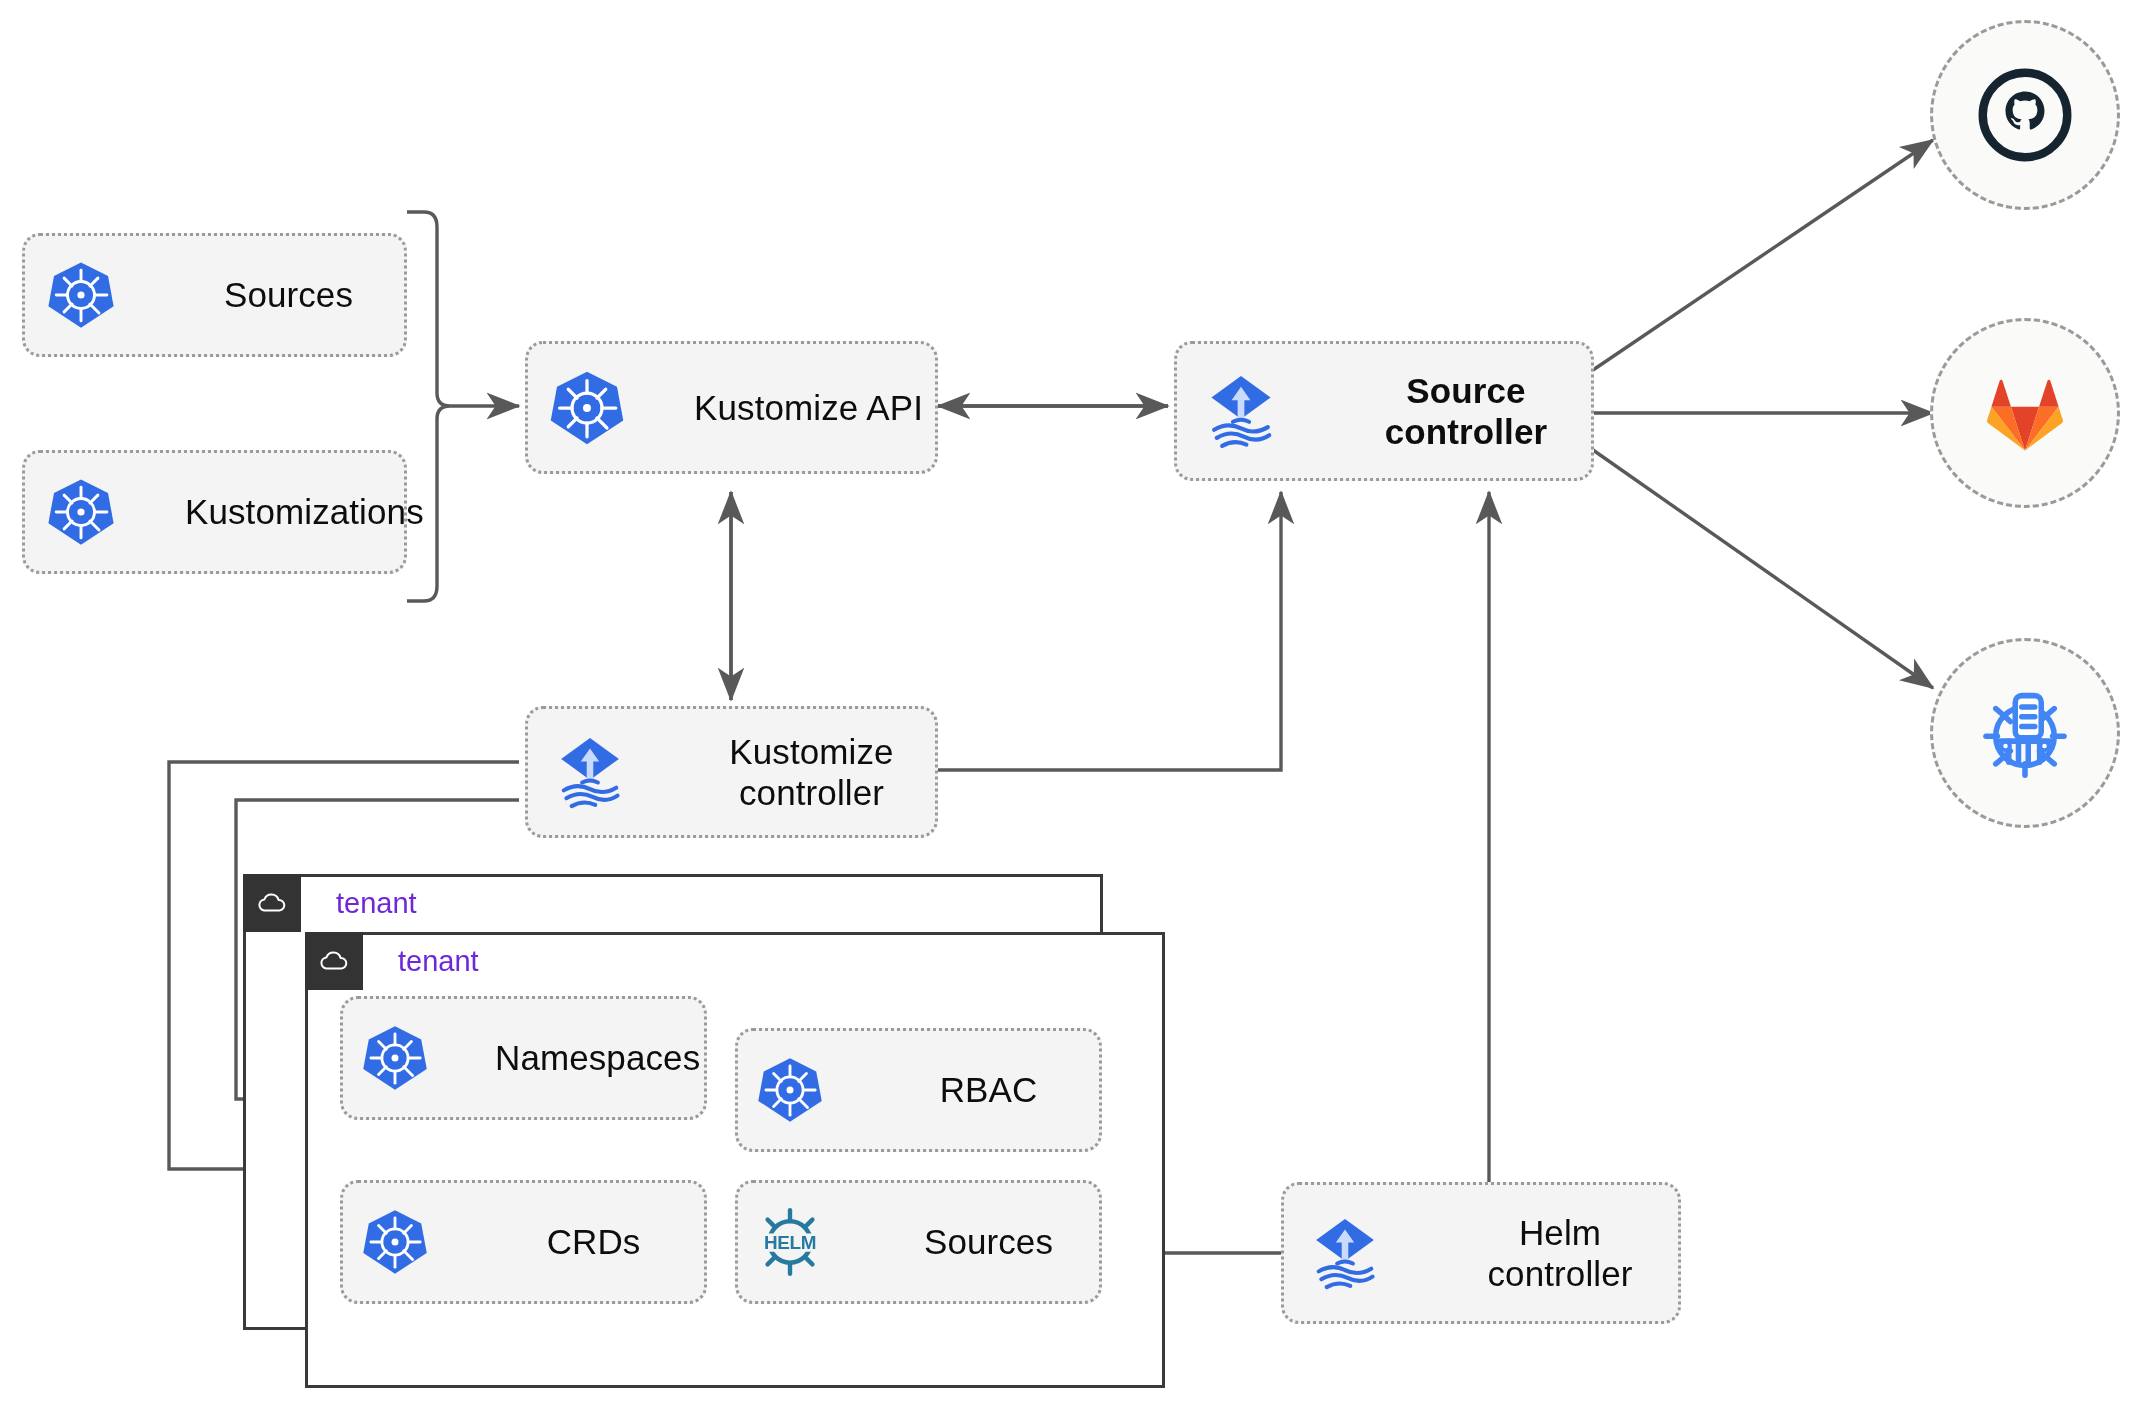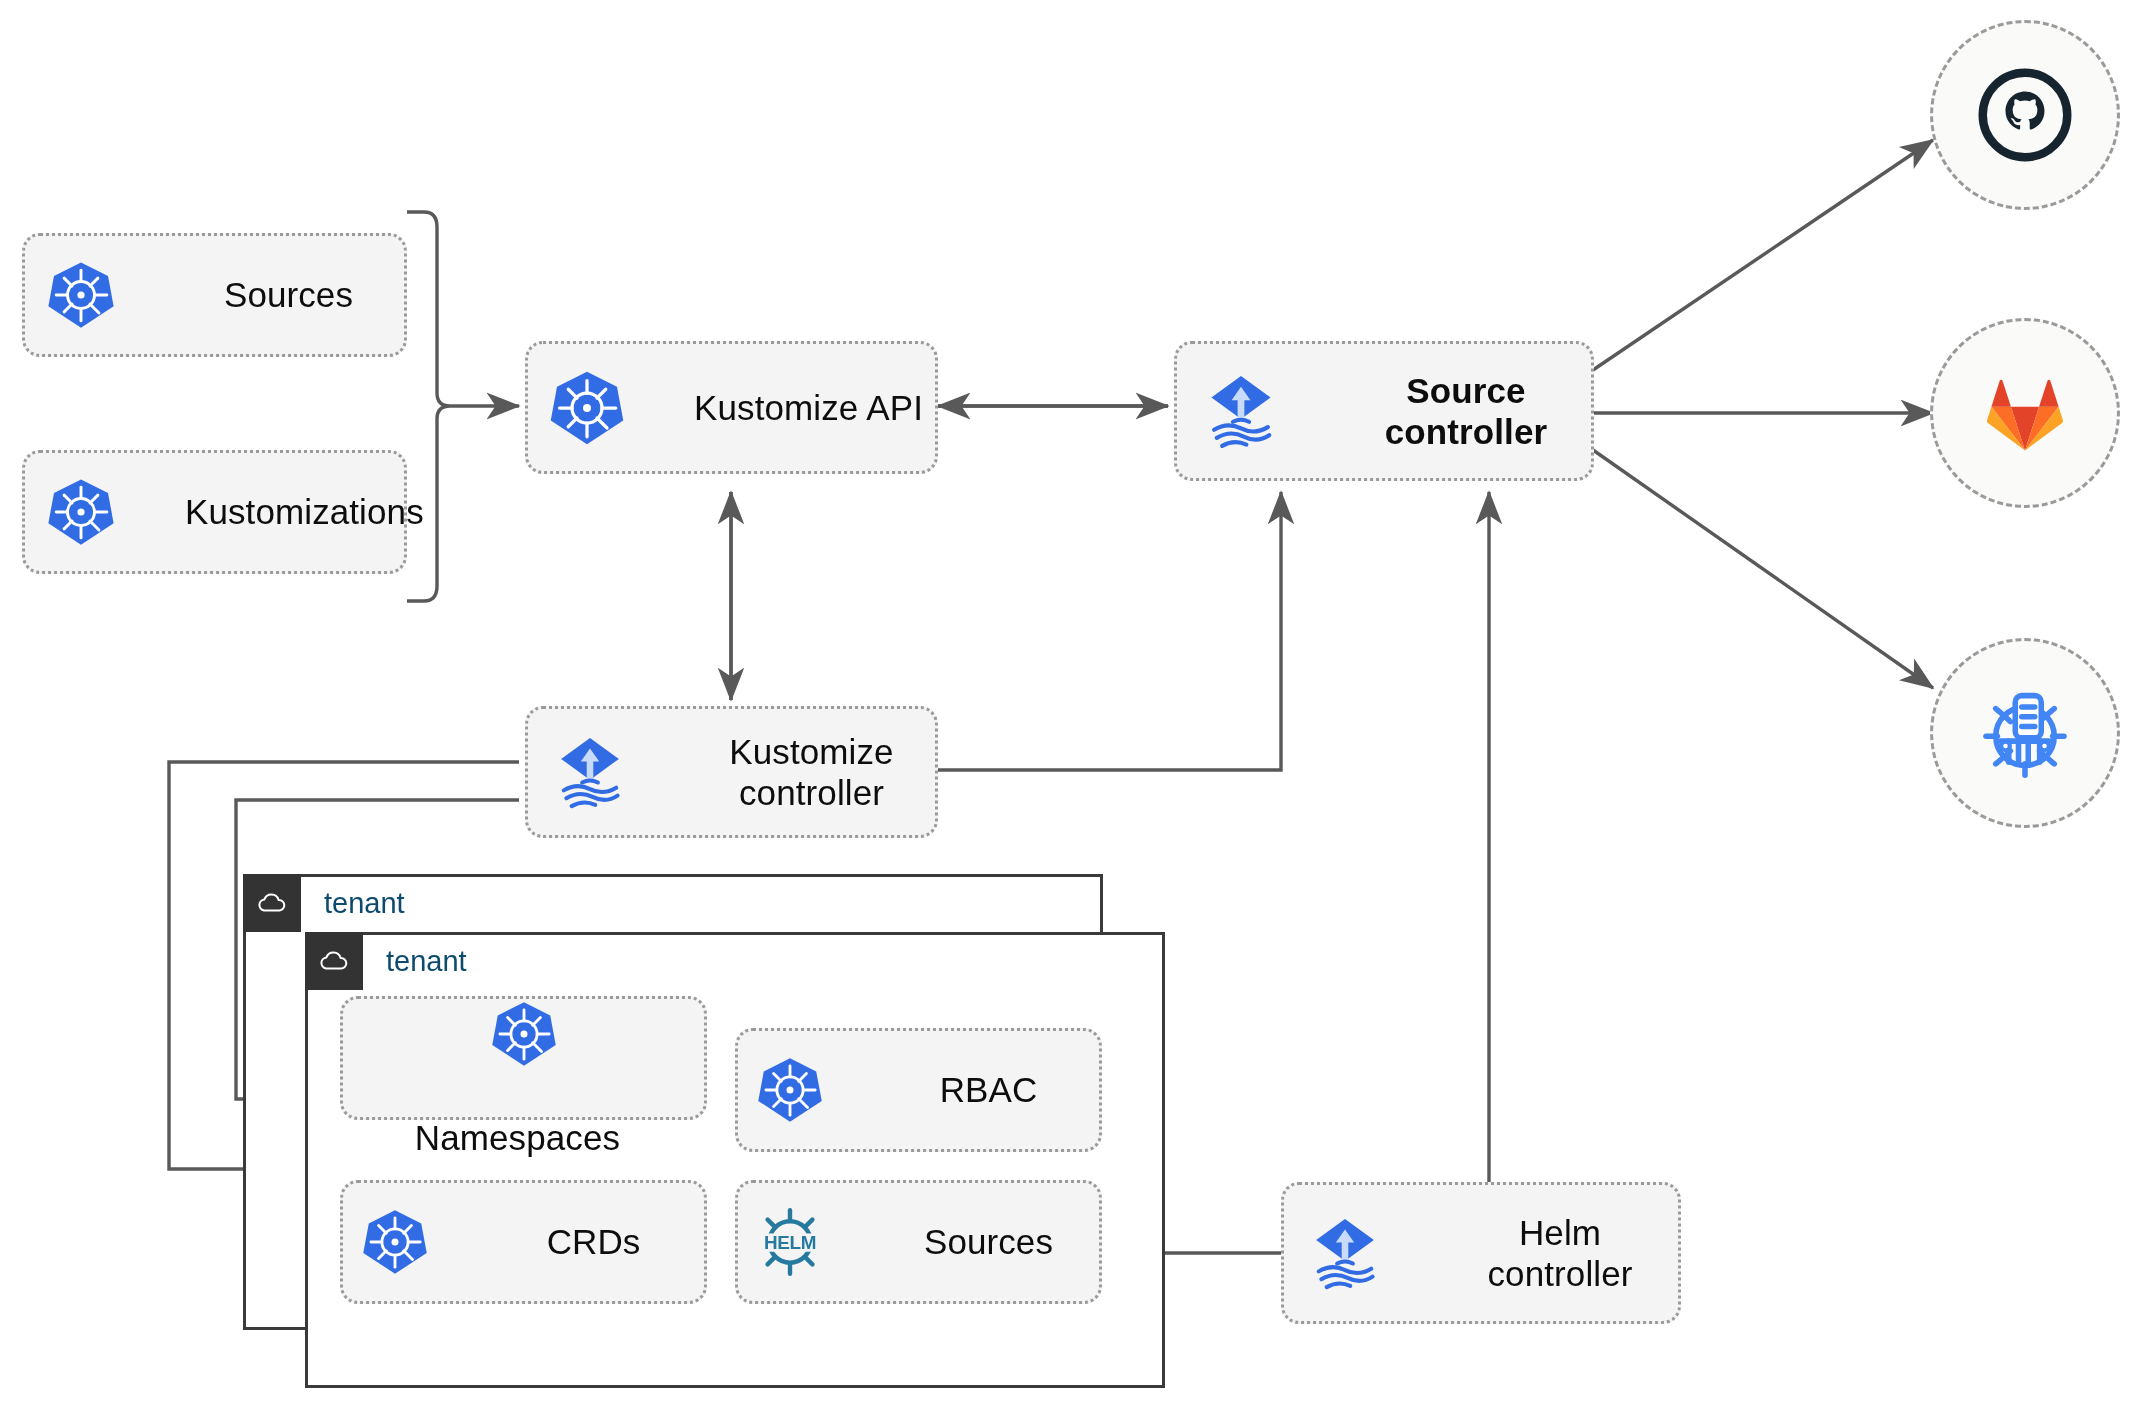--- a/index.html
+++ b/index.html
@@ -52,23 +52,23 @@
     height:58px;
     display:flex;align-items:center;
   }
   .tenant-badge{
     width:58px;height:58px;
     background:#333333;
     display:flex;align-items:center;justify-content:center;
     flex:0 0 auto;
   }
   .tenant-name{
-    color:#0c4a6e;
+    color:#6d28d9;
     font-size:29px;
-    padding-left:23px;
+    padding-left:35px;
     white-space:nowrap;
   }
 
   svg.lines{position:absolute;top:0;left:0;width:2144px;height:1407px;pointer-events:none;}
 </style>
 </head>
 <body>
 
 <div id="stage">
 
@@ -292,21 +292,21 @@
   <div class="tenant" style="left:305px;top:932px;width:860px;height:456px;"></div>
   <div class="tenant-hdr" style="left:305px;top:932px;">
     <span class="tenant-badge">
       <svg width="34" height="34" viewBox="0 0 32 32">
         <path d="M8.5,23 A5.2,5.2 0 0 1 8.8,12.7 A7,7 0 0 1 22.2,13.1 A4.9,4.9 0 0 1 23,23 Z" fill="none" stroke="#ffffff" stroke-width="1.9" stroke-linejoin="round"></path>
       </svg>
     </span>
     <span class="tenant-name">tenant</span>
   </div>
 
-  <div class="node" style="left:340px;top:996px;width:367px;height:124px;flex-direction:column;">
+  <div class="node" style="left:340px;top:996px;width:367px;height:124px;">
     <span class="ico" style="width:104px;">
       <svg width="70" height="70" viewBox="0 0 64 64">
         <polygon points="32,3 56,15 61,42 32,61 3,42 8,15" fill="#326CE5"></polygon>
         <g fill="none" stroke="#ffffff" stroke-width="2.6" stroke-linecap="round">
           <circle cx="32" cy="32" r="12"></circle>
           <circle cx="32" cy="32" r="3.2" fill="#ffffff" stroke="none"></circle>
           <line x1="32" y1="10" x2="32" y2="20"></line>
             <line x1="32" y1="44" x2="32" y2="55"></line>
           <line x1="10" y1="32" x2="20" y2="32"></line>
             <line x1="44" y1="32" x2="55" y2="32"></line>

